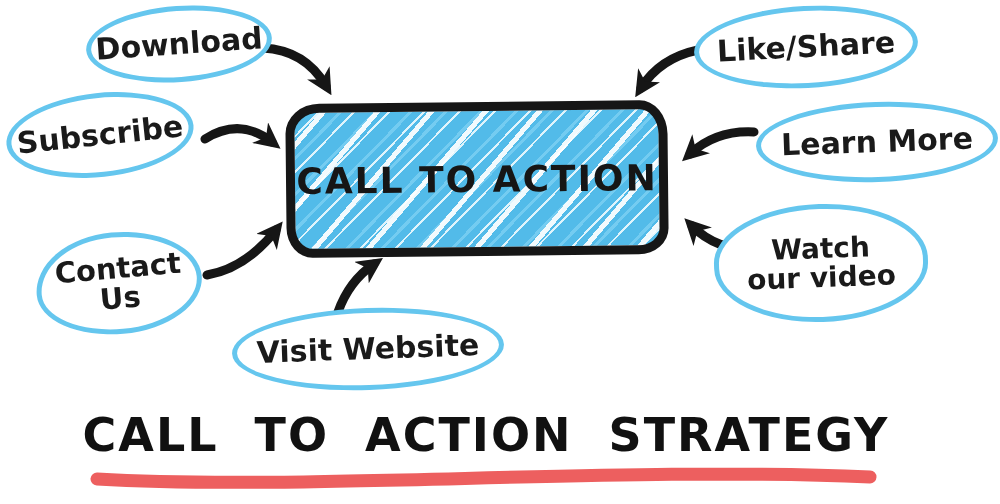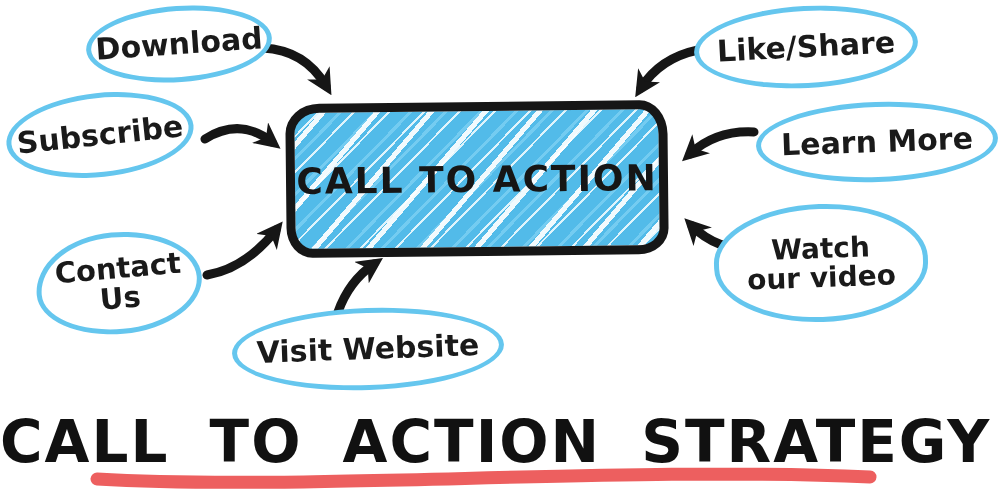--- a/index.html
+++ b/index.html
@@ -68,21 +68,21 @@
   .cta-box span{
     font-size:36px;font-weight:bold;letter-spacing:2px;
     color:#161616;white-space:nowrap;
   }
   
   .arrows{position:absolute;left:0;top:0;width:1000px;height:504px;}
   
   .footer-title{
     position:absolute;left:0;top:408px;width:972px;
     text-align:center;
-    font-size:58px;font-weight:bold;
+    font-size:46px;font-weight:bold;
     letter-spacing:2px;word-spacing:18px;
     color:#111111;
     white-space:nowrap;
   }
 </style>
 </head>
 <body>
 
 <div class="canvas">
 

